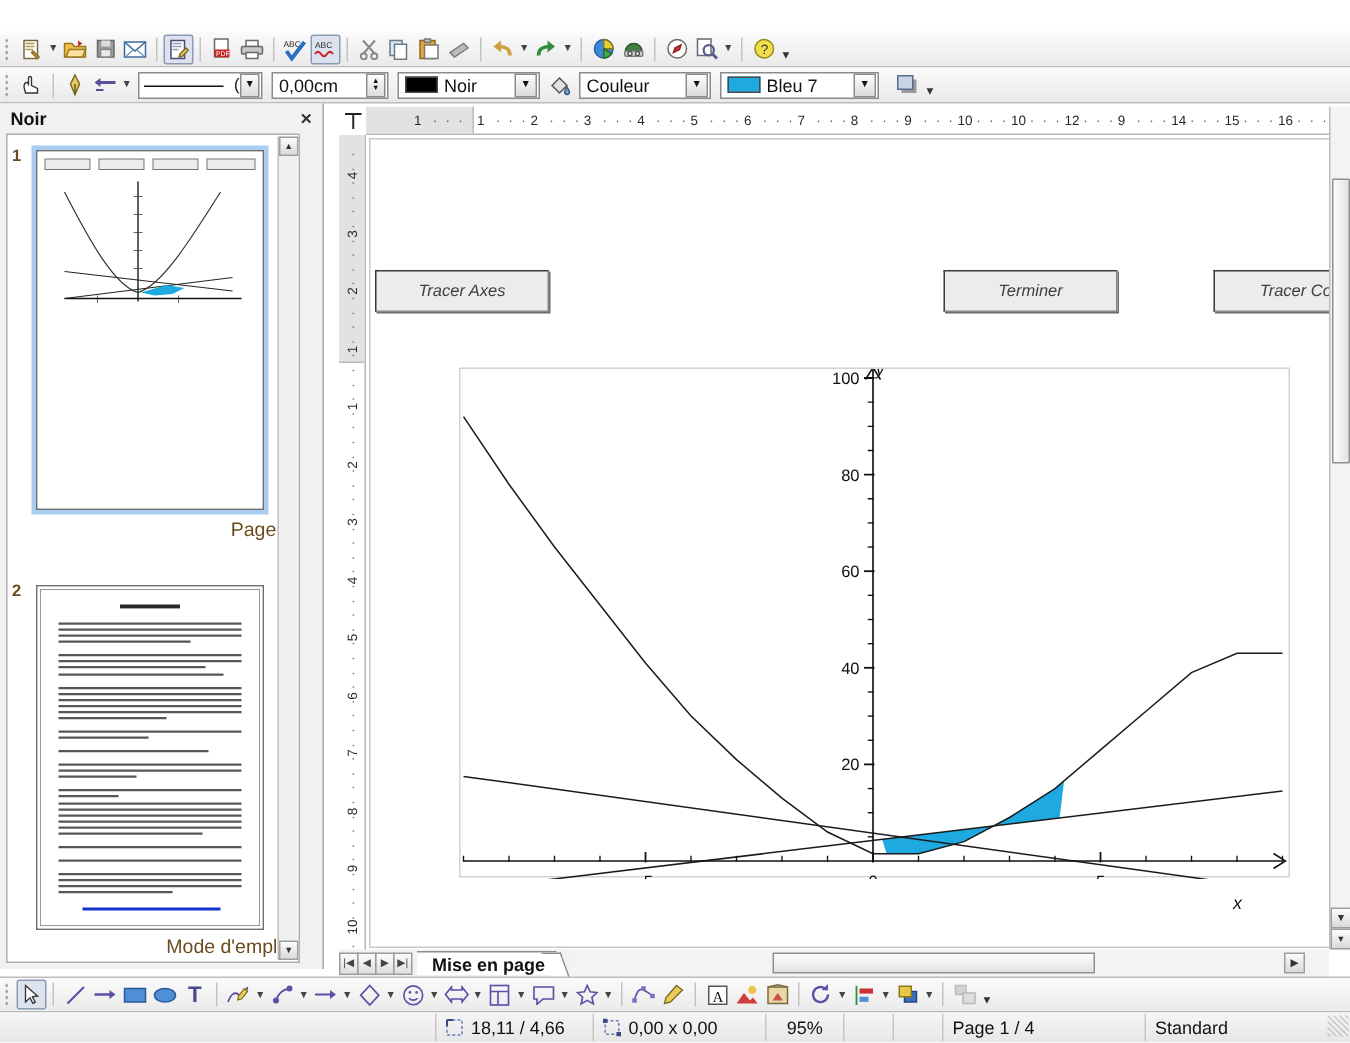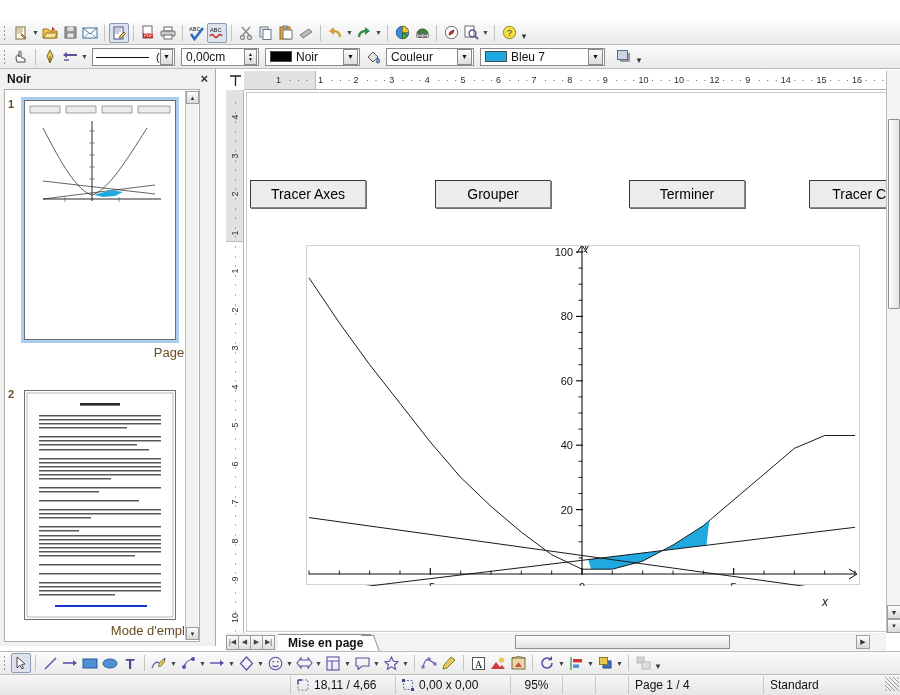--- a/index.html
+++ b/index.html
@@ -152,22 +152,23 @@
   }
   .page-white {
     position: absolute; left: 2px; top: 2px; width: 645px; height: 540px;
     background: #ffffff; border: 1px solid #c9c9c9;
   }
   .draw-btn {
     position: absolute; height: 28px;
     background: #ececec; border: 1px solid #888;
     border-top: 1px solid #3a3a3a; border-left: 1px solid #3a3a3a;
     display: flex; align-items: center; justify-content: center;
-    font-size: 14px; color: #000000;
+    font-size: 11px; color: #404040;
     box-shadow: 1px 1px 0 #6d6d6d;
+    font-style: italic;
   }
   .plot-box {
     position: absolute; border: 1px solid #d2d2d2; background: #fff;
   }
 
   
   .vscroll {
     position: absolute; right: 0; top: 71px; width: 14px; height: 562px;
     background: #f3f3f3; border-left: 1px solid #bdbdbd;
   }
@@ -487,21 +488,21 @@
         <path d="M3 8l5-5 5 5-5 5z" fill="#e2e2e2" stroke="#555"></path>
         <path d="M13 9c1 1.8 1.6 2.6 1.6 3.4a1.6 1.6 0 0 1-3.2 0c0-.8.6-1.6 1.6-3.4z" fill="#7aa8d8" stroke="#3a5a7a"></path>
       </svg>
     </div>
 
     <div class="fld" style="width:88px">
       <div class="lbl" style="flex:1">Couleur</div>
       <div class="arrow">▼</div>
     </div>
 
-    <div class="fld" style="width:125px">
+    <div class="fld" style="width:106px">
       <div class="swatch" id="fillSwatch" style="background: rgb(30, 170, 224);"></div>
       <div class="lbl" style="flex:1">Bleu 7</div>
       <div class="arrow">▼</div>
     </div>
 
     <div class="ticon" style="margin-left:6px">
       <svg width="16" height="15" viewBox="0 0 16 15">
         <rect x="4" y="4" width="10" height="9" fill="#9a9a9a"></rect>
         <rect x="1.5" y="1.5" width="10" height="9" fill="#c9d4e6" stroke="#5a6a8a"></rect>
       </svg>
@@ -762,21 +763,20 @@
         <div class="vtick" style="top: 516.8px; color: rgb(102, 102, 102);">·</div>
         <div class="vtick" style="top: 526.4px; color: rgb(102, 102, 102);">·</div>
         <div class="vtick" style="top: 536px; color: rgb(102, 102, 102);">·</div>
       </div>
   </div>
 
   <div class="canvas-wrap">
     <div class="page-white"></div>
 
     <div class="draw-btn" style="left:6px;  top:90px; width:116px;">Tracer Axes</div>
-    <div class="draw-btn" style="left:191px;top:90px; width:116px;">Grouper</div>
     <div class="draw-btn" style="left:385px;top:90px; width:116px;">Terminer</div>
     <div class="draw-btn" style="left:565px;top:90px; width:116px;">Tracer Cou</div>
 
     <div class="plot-box" style="left:62px; top:155px; width:554px; height:340px;">
       <svg id="plotSvg" width="554" height="340" viewBox="0 0 554 340">
           <path d="M281.1,313.6 L285.6,313.0 L290.2,312.5 L294.7,311.9 L299.3,311.4 L303.8,310.8 L308.4,310.3 L312.9,309.7 L317.5,309.2 L322.0,308.6 L326.6,308.1 L331.1,307.5 L335.7,307.0 L340.2,306.4 L344.8,305.9 L349.3,305.3 L353.9,304.8 L358.4,304.2 L363.0,303.7 L367.5,303.1 L372.1,302.6 L376.6,302.0 L381.2,301.5 L385.7,300.9 L390.3,300.4 L394.8,299.8 L399.4,299.3 L402.4,274.5 L397.9,278.4 L393.3,281.6 L388.8,284.5 L384.2,287.4 L379.6,290.3 L375.1,293.2 L370.6,296.1 L366.0,299.0 L361.5,301.4 L356.9,303.8 L352.4,306.3 L347.8,308.7 L343.3,311.1 L338.7,313.5 L334.2,315.5 L329.6,316.7 L325.1,317.9 L320.5,319.1 L316.0,320.4 L311.4,321.6 L306.9,322.8 L302.3,323.2 L297.8,323.2 L293.2,323.2 L288.7,323.2 L284.1,323.2 Z" fill="#1eaae0" stroke="none"></path>
           <polyline points="2.0,31.8 32.3,76.8 62.7,118.7 93.0,157.3 123.3,196.0 153.7,231.4 184.0,260.4 214.3,286.1 244.7,308.7 275.0,323.2 305.3,323.2 335.7,315.1 366.0,299.0 396.3,279.7 426.7,253.9 457.0,228.2 487.3,202.4 517.7,189.5 548.0,189.5" fill="none" stroke="#1a1a1a" stroke-width="1"></polyline>
           <polyline points="2.0,271.6 548.0,347.3" fill="none" stroke="#1a1a1a" stroke-width="1"></polyline>
           <polyline points="2.0,347.3 548.0,281.3" fill="none" stroke="#1a1a1a" stroke-width="1"></polyline>
           <line x1="2" y1="328" x2="548" y2="328" stroke="#111" stroke-width="1.1"></line>

